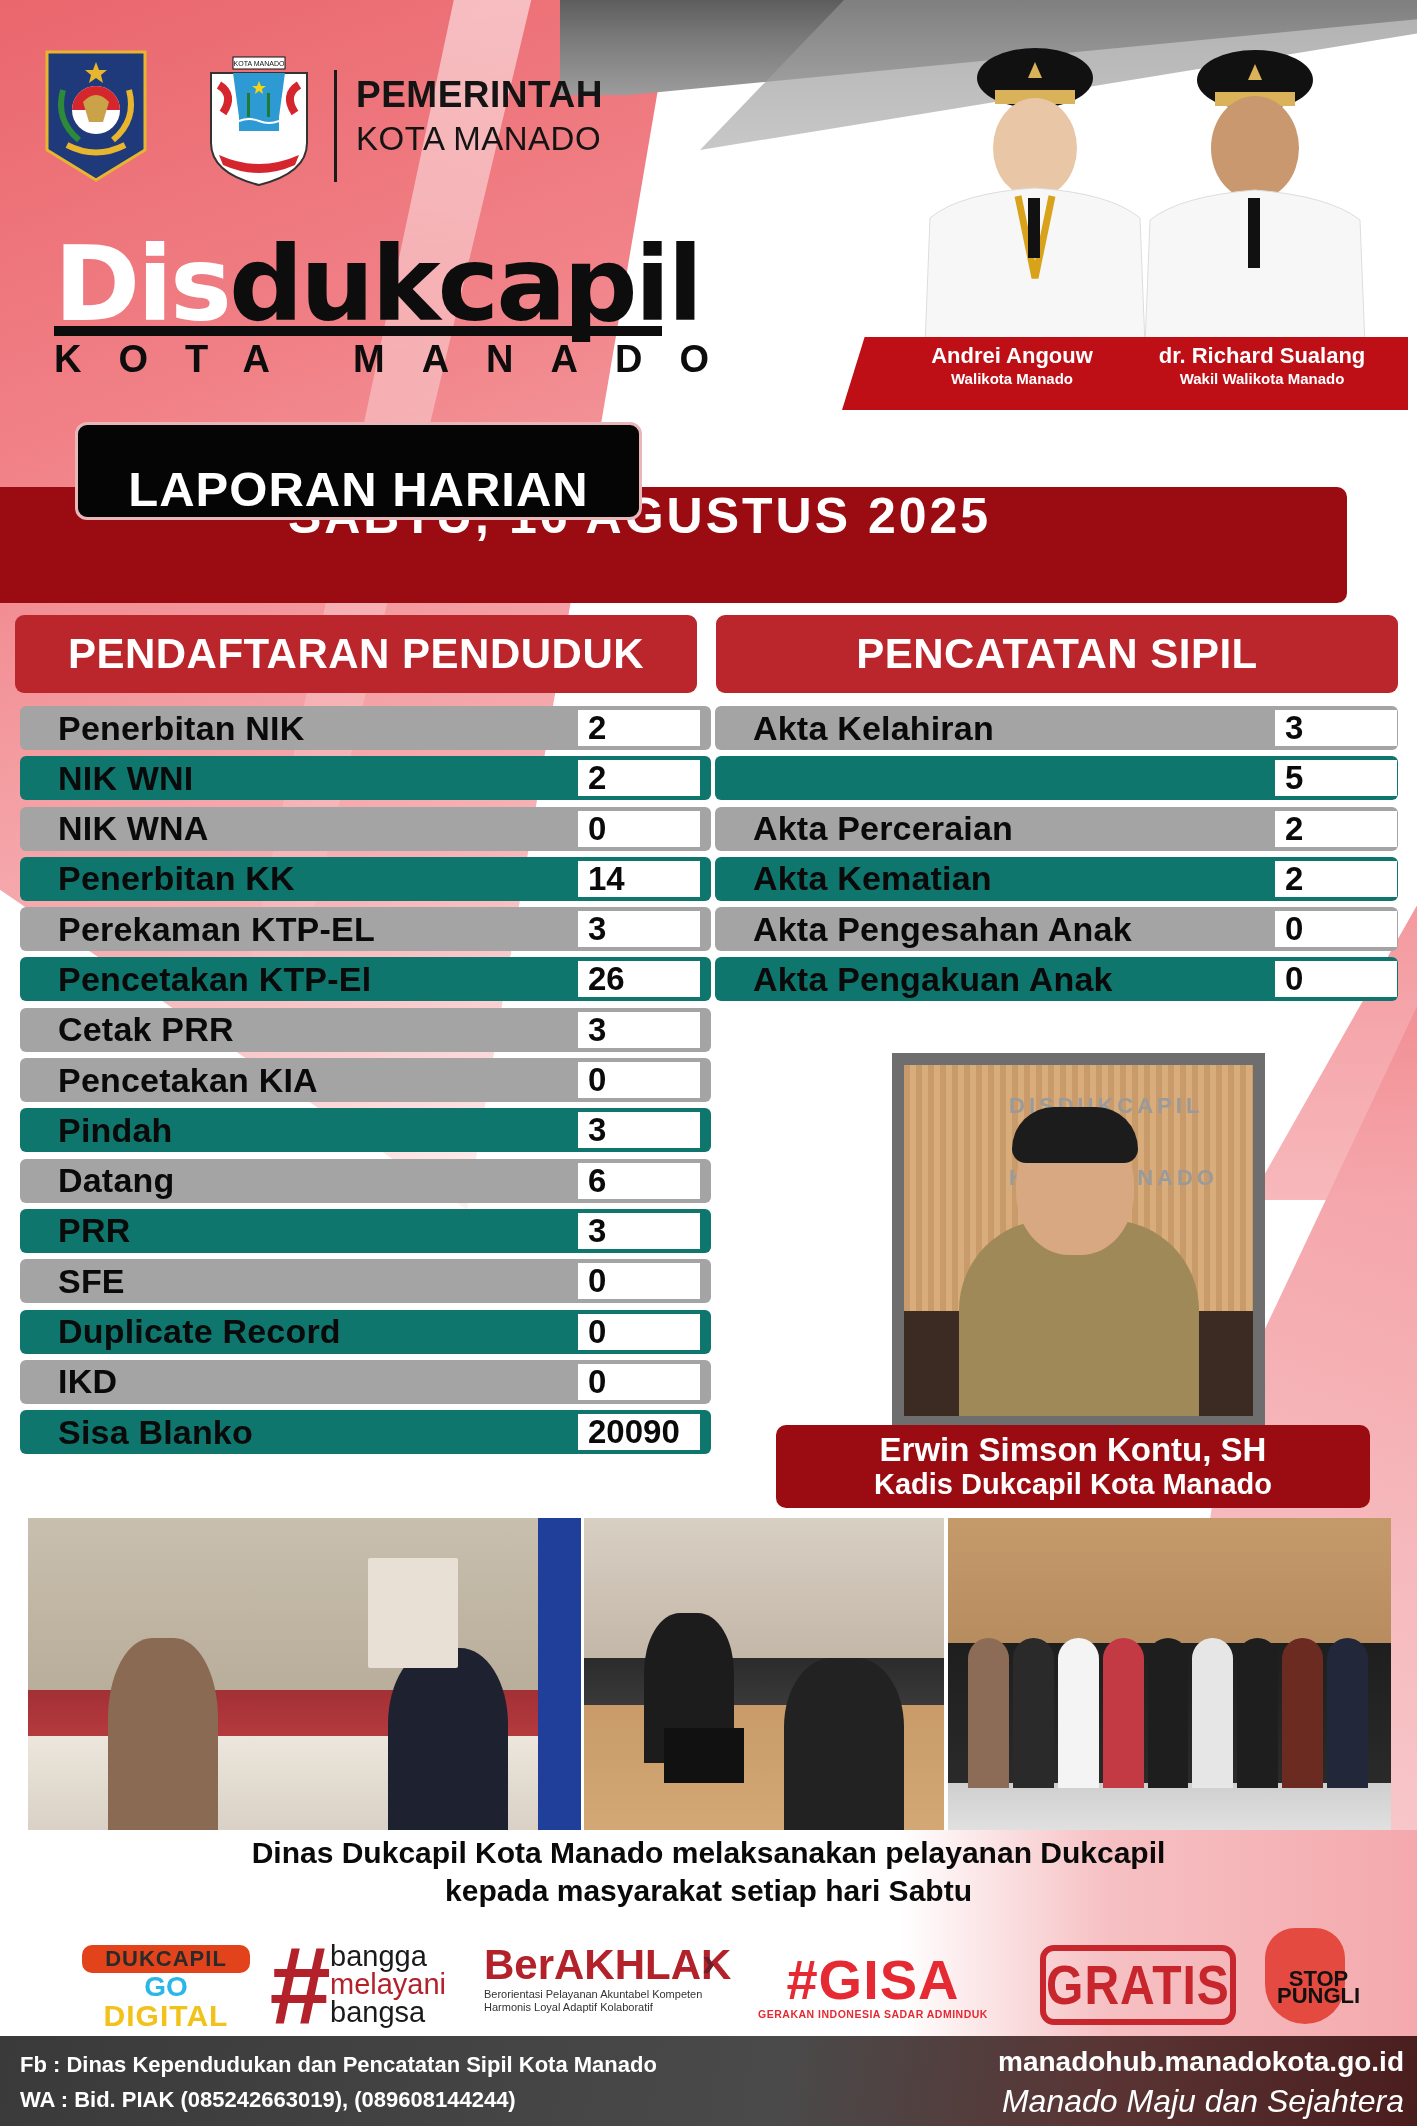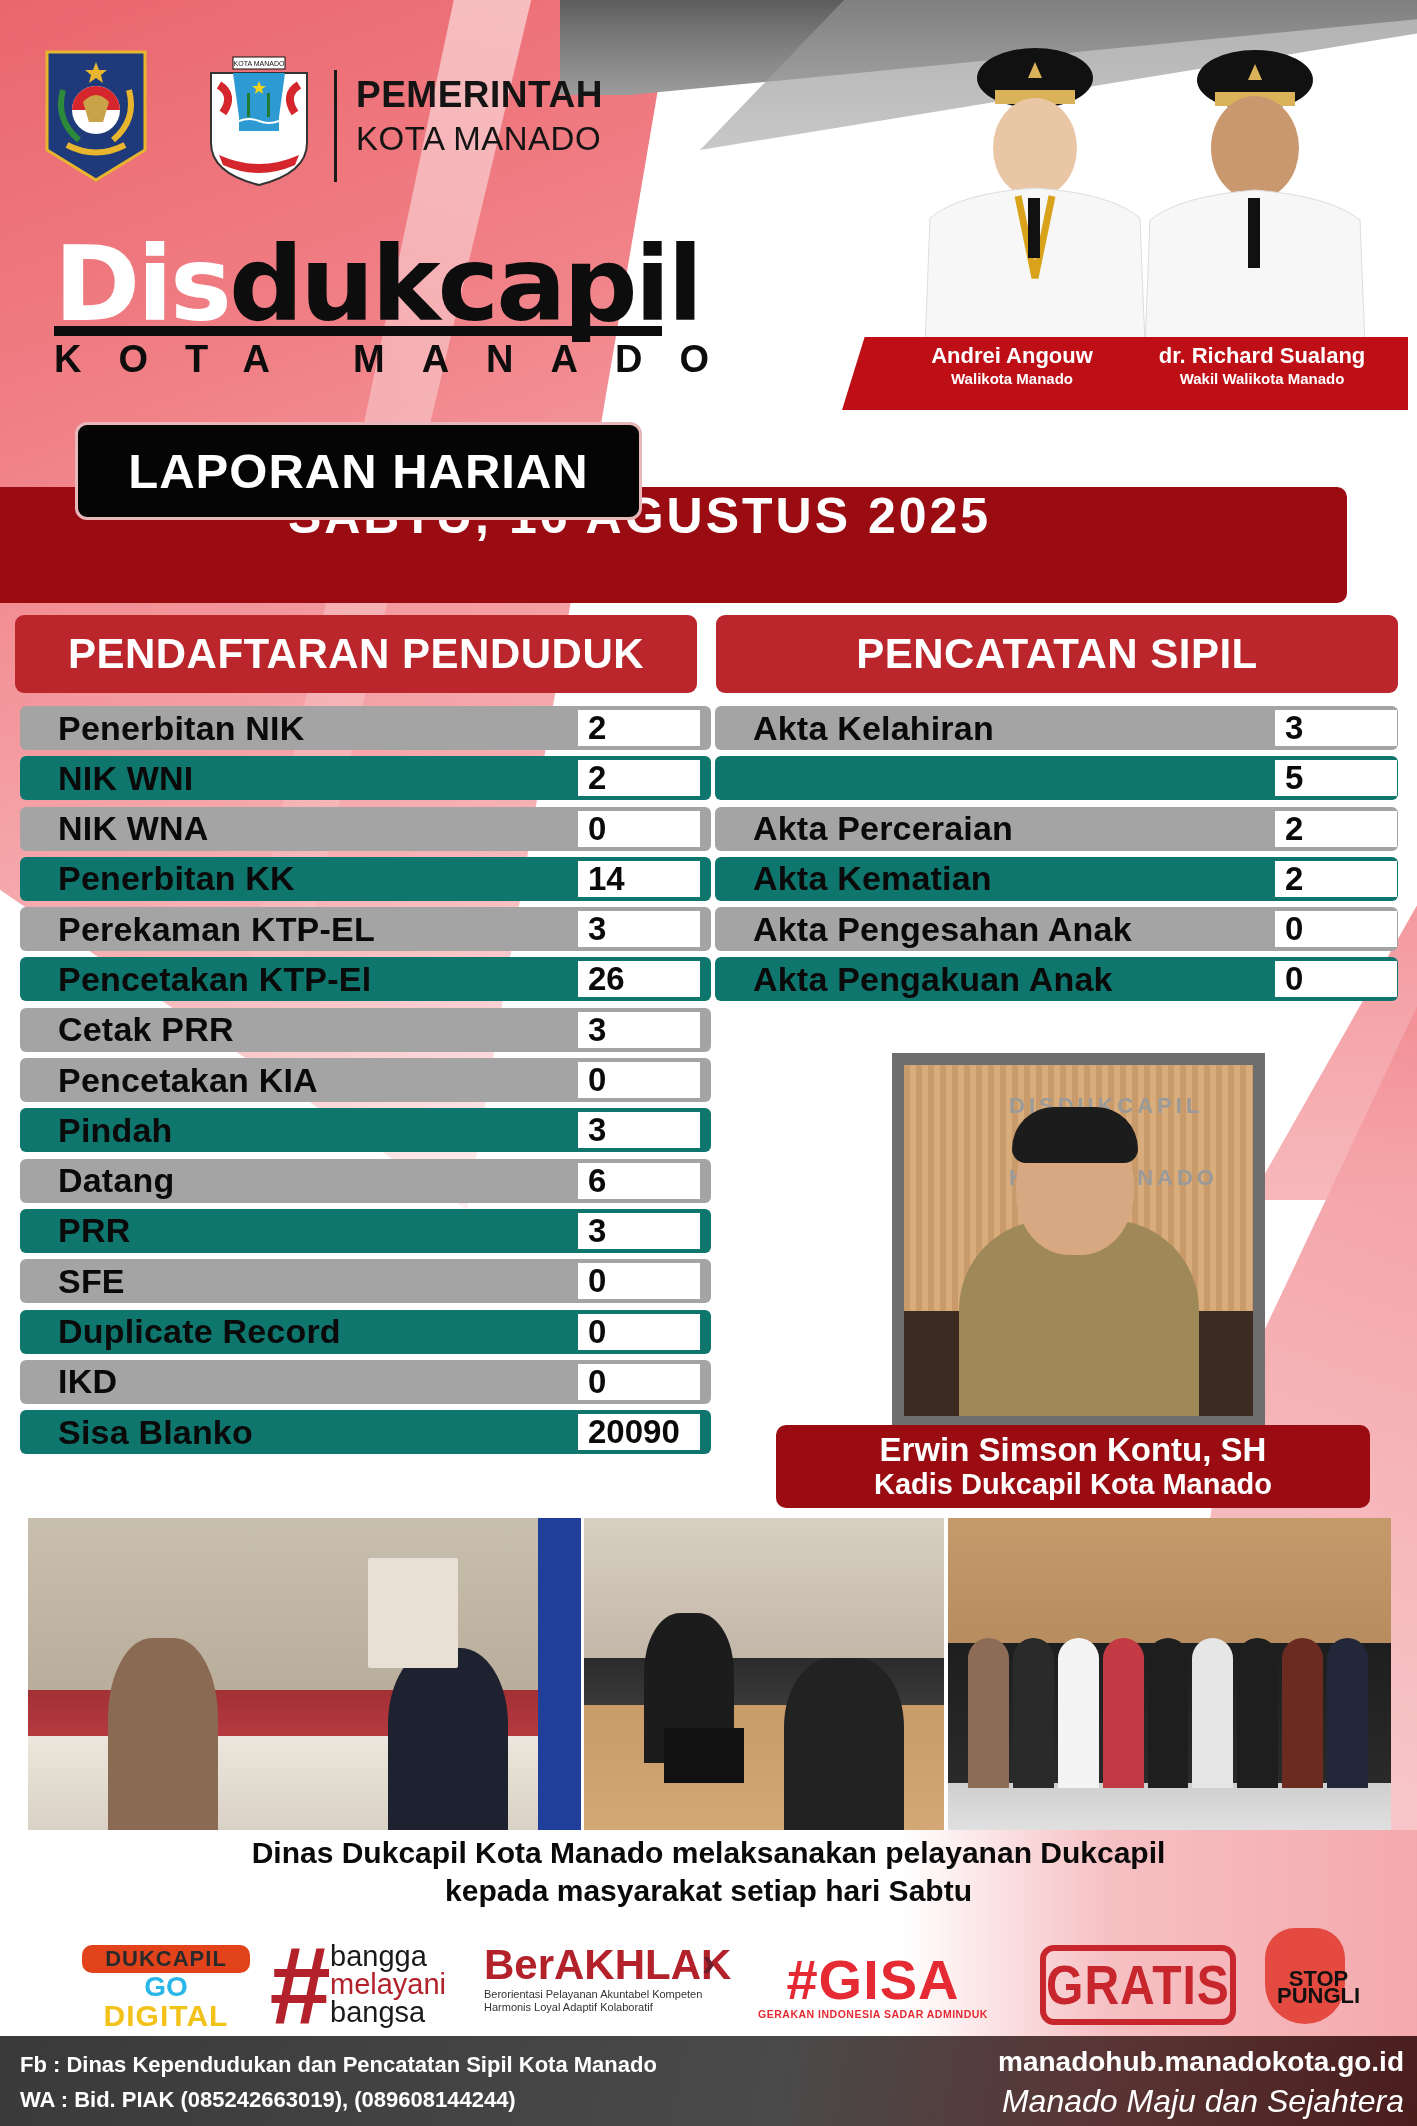--- a/index.html
+++ b/index.html
@@ -54,21 +54,21 @@
   .leader .nm { font-size:22px; font-weight:bold; white-space:nowrap; }
   .leader .rl { font-size:15px; font-weight:bold; white-space:nowrap; margin-top:1px; }
   .leader-1 { left:70px; width:200px; }
   .leader-2 { left:285px; width:270px; }
 
   
   .date-banner { left:0; top:487px; width:1347px; height:116px; background:#9b0c12; border-radius:0 10px 10px 0;
     display:flex; align-items:flex-start; justify-content:center; padding-bottom:22px; }
   .date-text { color:#fff; font-size:50px; font-weight:900; letter-spacing:3px; transform:translateX(-34px); }
   .laporan-box { left:75px; top:422px; width:567px; height:98px; background:#050505; border-radius:12px;
-    border:3px solid #e7b7ba; display:flex; align-items:center; justify-content:center; }
+    border:3px solid #e7b7ba; display:flex; align-items:flex-end; justify-content:center; }
   .laporan-text { color:#fff; font-size:49px; font-weight:bold; letter-spacing:1px; }
 
   
   .section-header { top:615px; height:78px; background:#bb252c; border-radius:9px;
     display:flex; align-items:center; justify-content:center; color:#fff; font-size:42px; font-weight:bold; letter-spacing:.5px; }
   .sh-left { left:15px; width:682px; }
   .sh-right { left:716px; width:682px; }
 
   
   .table { position:absolute; }

